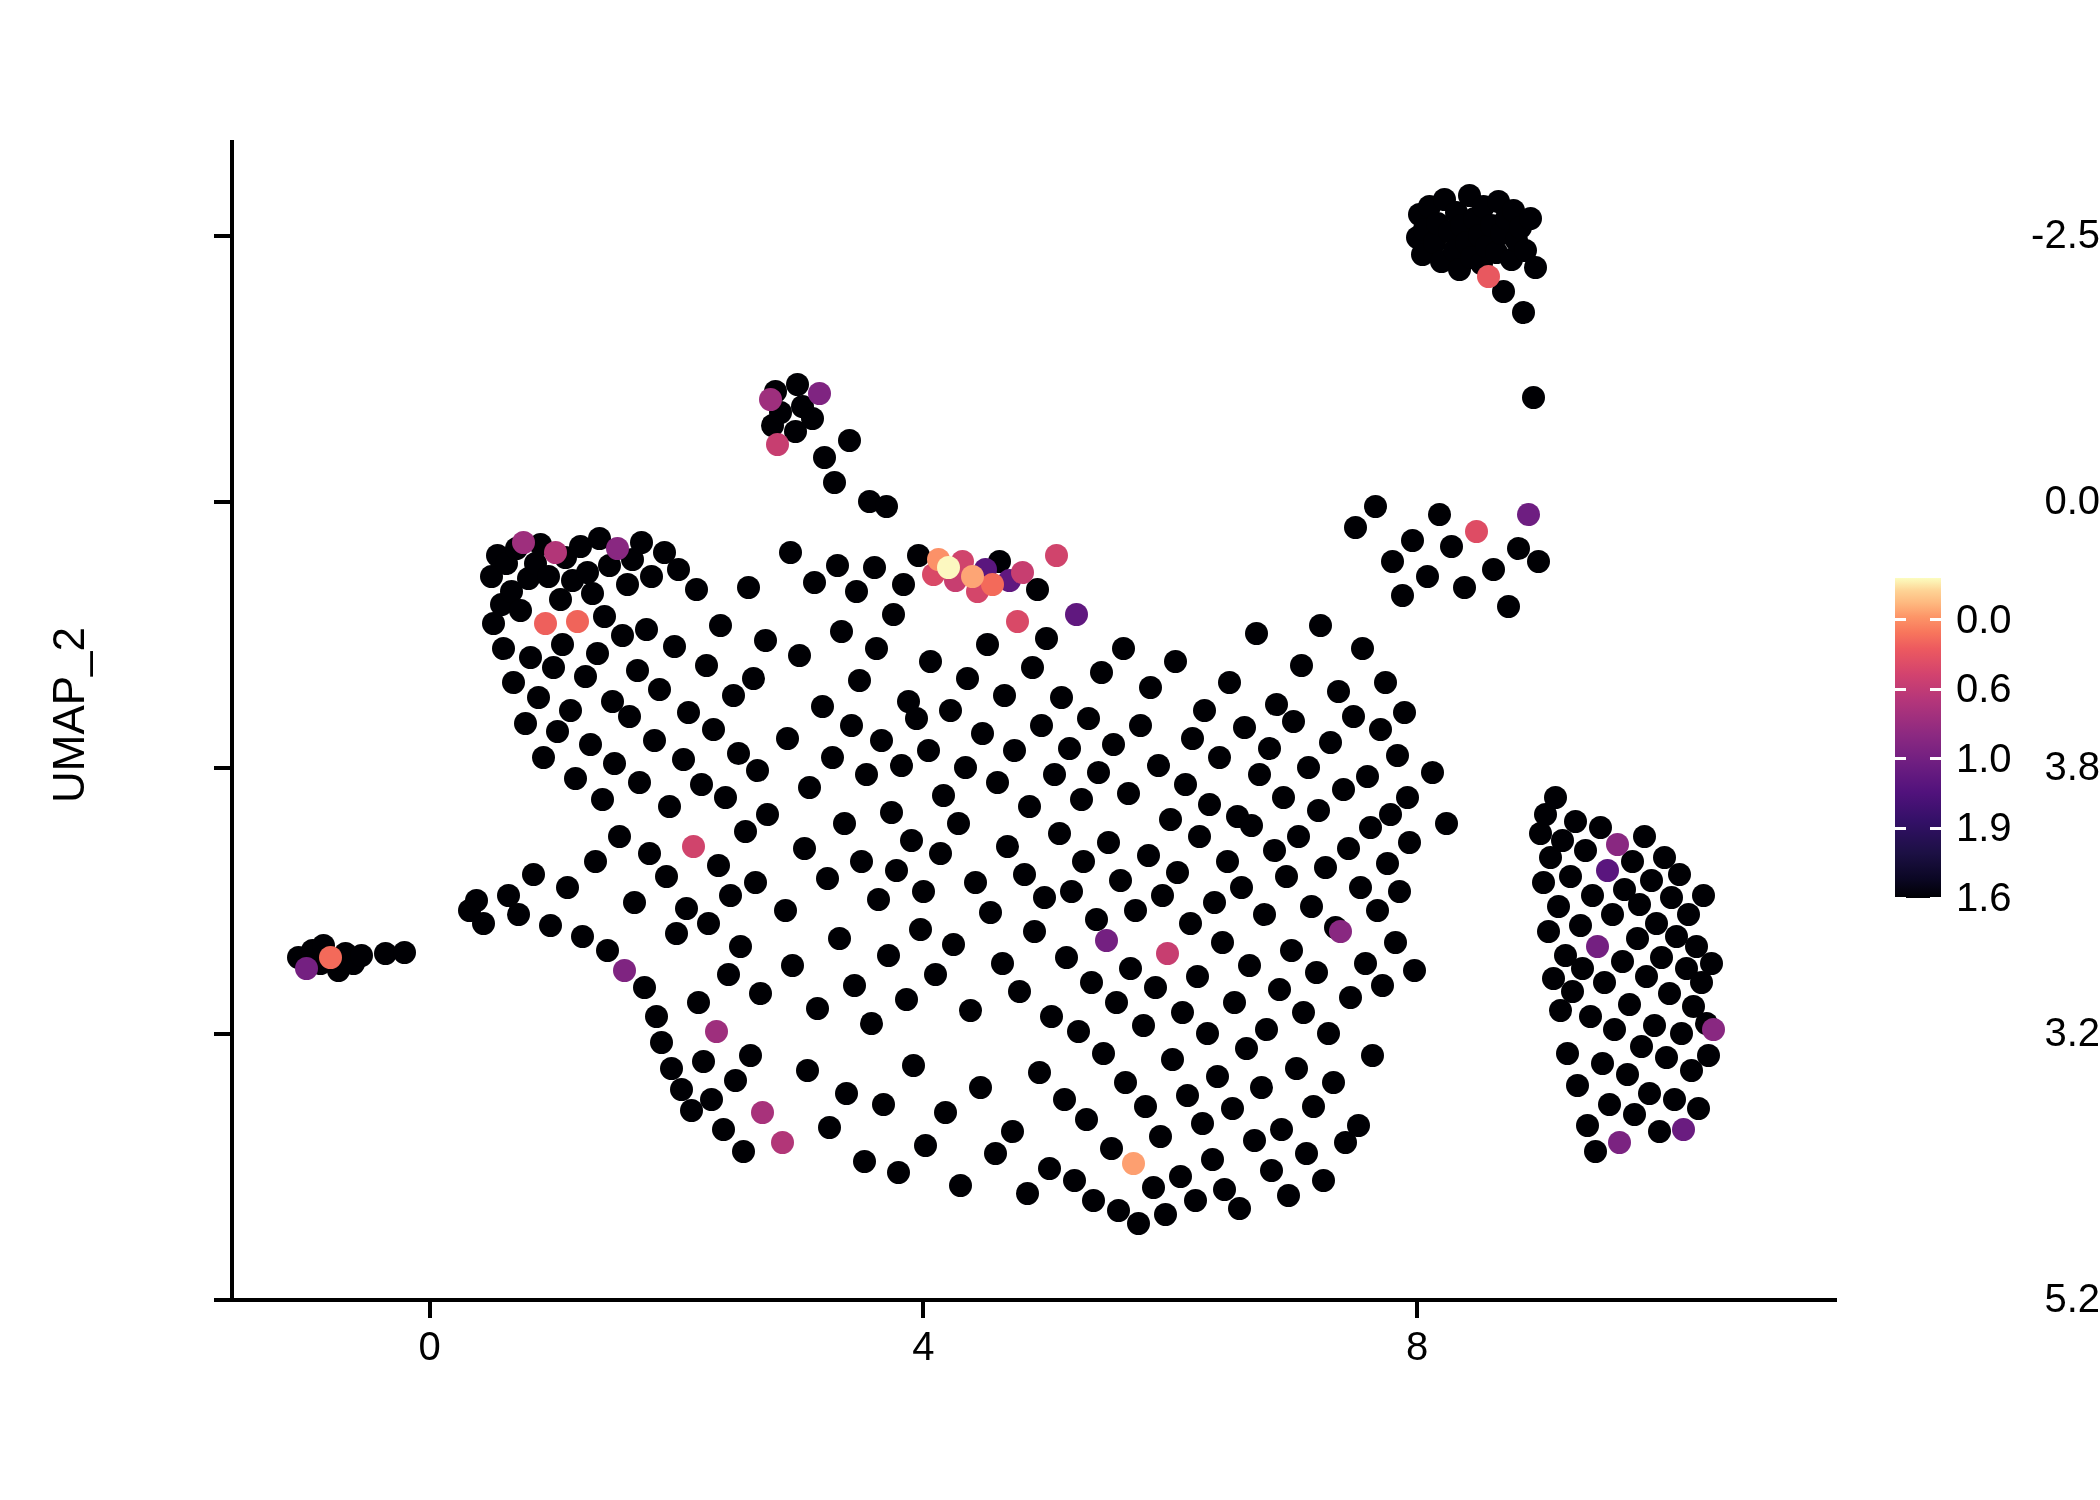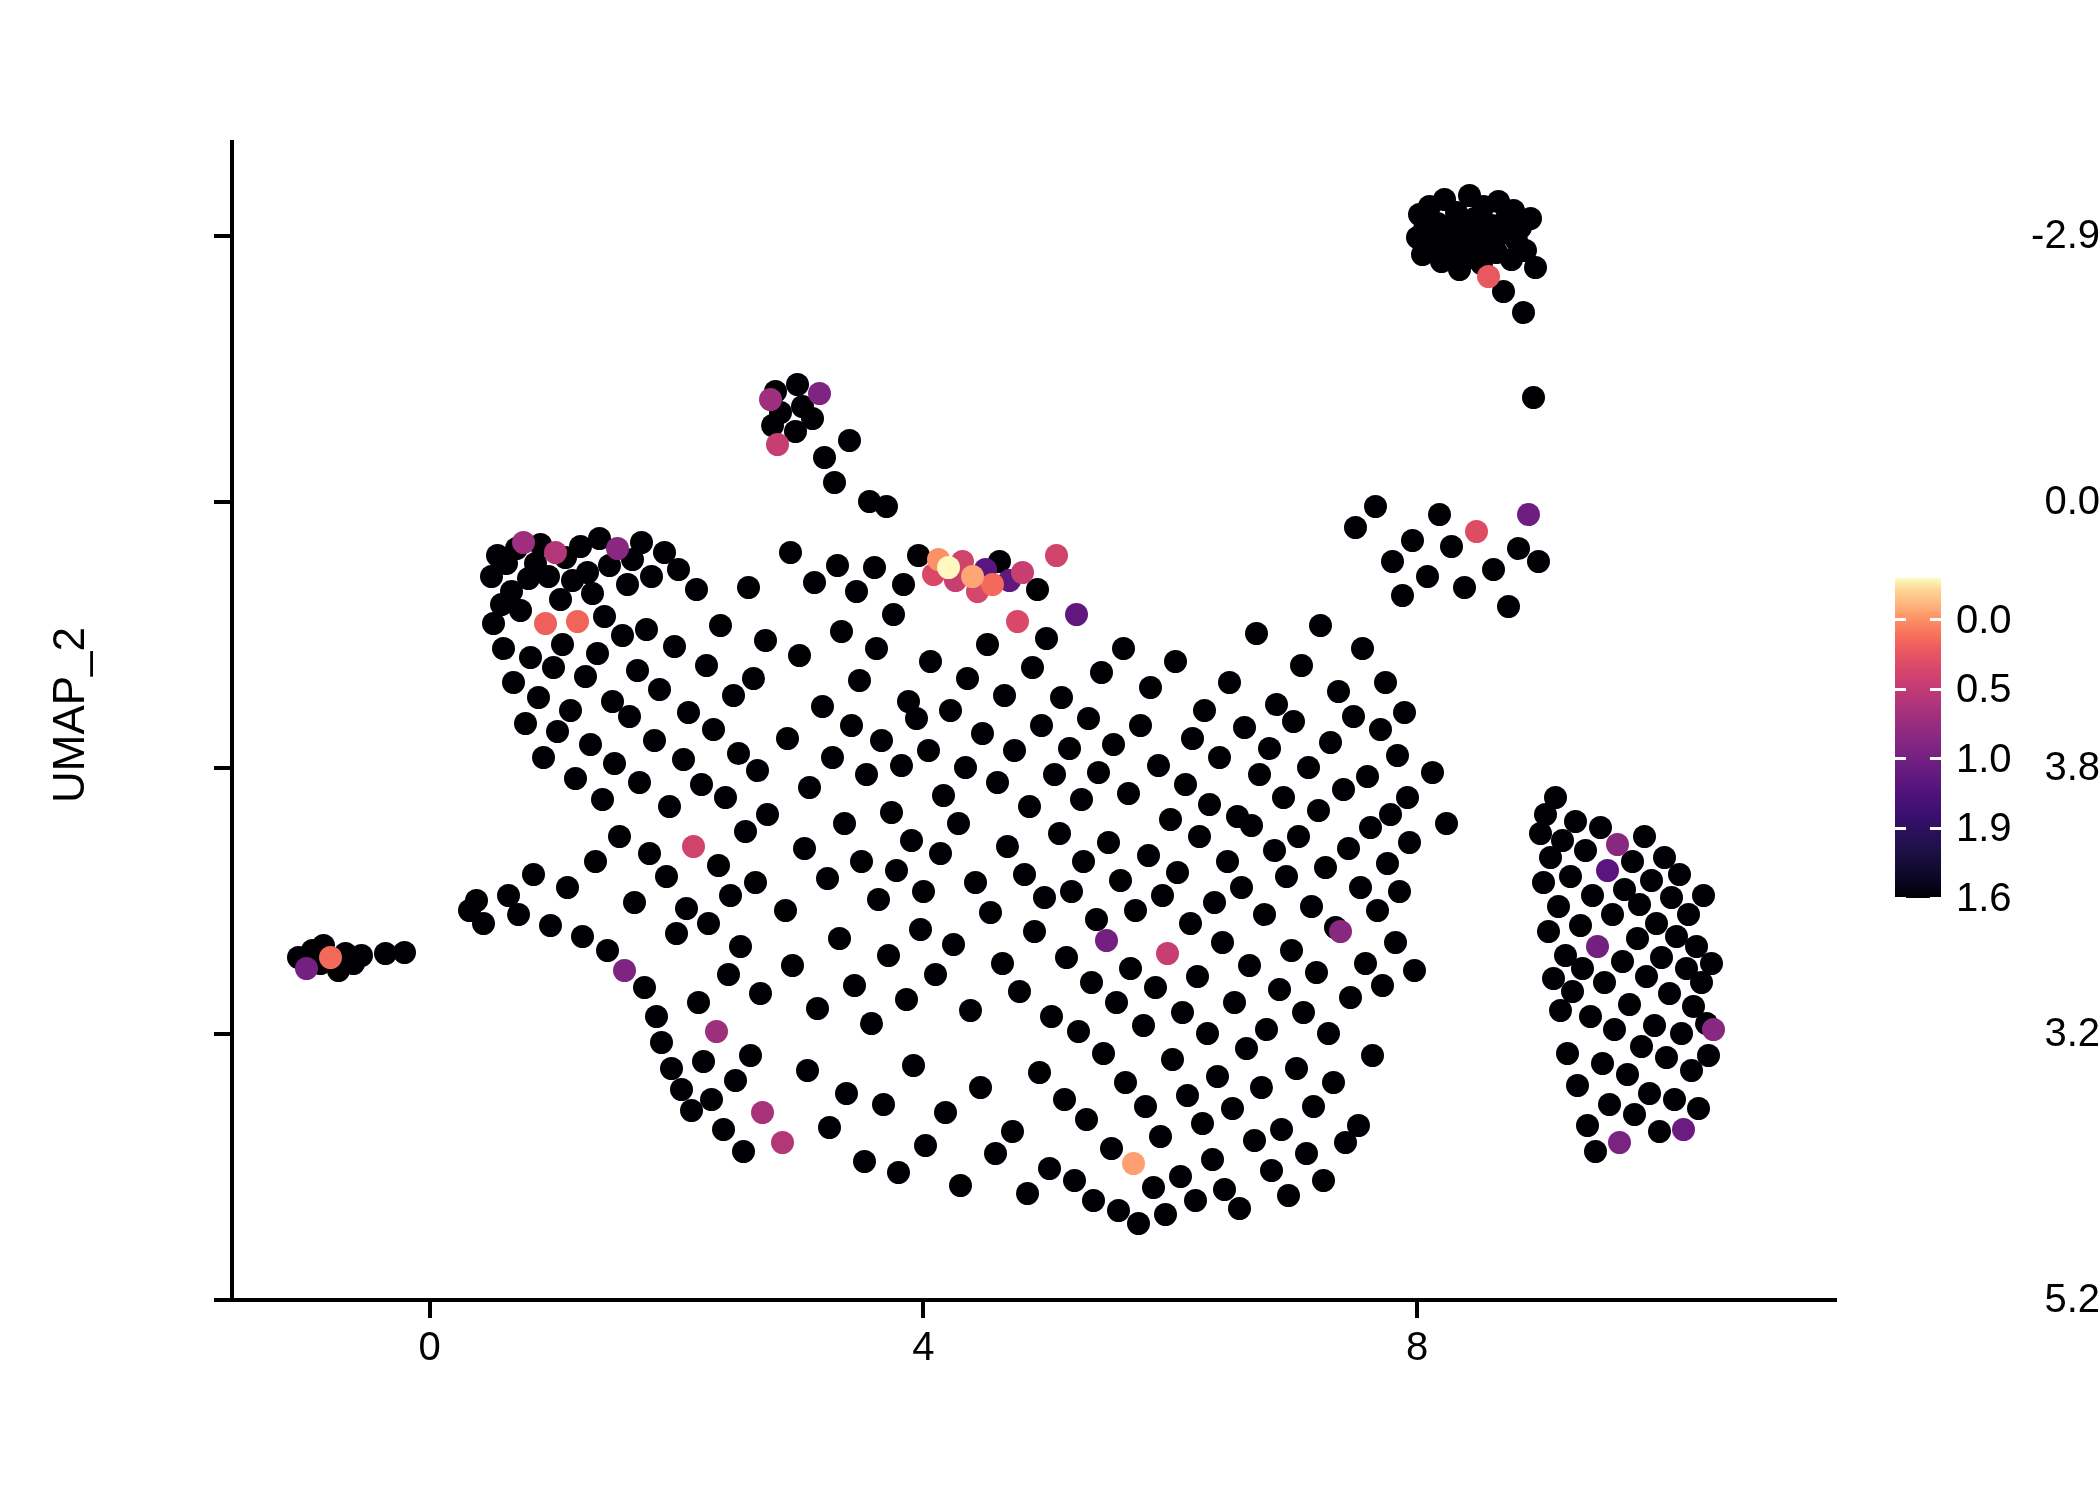--- a/index.html
+++ b/index.html
@@ -708,21 +708,21 @@
   <div id="y-axis-ticks">
       <div class="ytick-mark" style="top:1298.0px;"></div>
       <div class="ytick-label" style="top:1278.0px;">5.2</div>
       <div class="ytick-mark" style="top:1031.9px;"></div>
       <div class="ytick-label" style="top:1011.9px;">3.2</div>
       <div class="ytick-mark" style="top:765.9px;"></div>
       <div class="ytick-label" style="top:745.9px;">3.8</div>
       <div class="ytick-mark" style="top:499.8px;"></div>
       <div class="ytick-label" style="top:479.8px;">0.0</div>
       <div class="ytick-mark" style="top:233.8px;"></div>
-      <div class="ytick-label" style="top:213.8px;">-2.9</div>
+      <div class="ytick-label" style="top:213.8px;">-2.5</div>
     </div>
   <div id="x-axis-ticks">
       <div class="xtick-mark" style="left:427.5px;"></div>
       <div class="xtick-label" style="left:349.5px;">0</div>
       <div class="xtick-mark" style="left:921.4px;"></div>
       <div class="xtick-label" style="left:843.4px;">4</div>
       <div class="xtick-mark" style="left:1415.2px;"></div>
       <div class="xtick-label" style="left:1337.2px;">8</div>
     </div>
 
@@ -735,20 +735,20 @@
         <div class="cb-tick-right" style="top:336.5px;"></div>
         <div class="cb-label" style="top:317.0px;">1.6</div>
         <div class="cb-tick-left" style="top:266.9px;"></div>
         <div class="cb-tick-right" style="top:266.9px;"></div>
         <div class="cb-label" style="top:247.4px;">1.9</div>
         <div class="cb-tick-left" style="top:197.4px;"></div>
         <div class="cb-tick-right" style="top:197.4px;"></div>
         <div class="cb-label" style="top:177.9px;">1.0</div>
         <div class="cb-tick-left" style="top:127.8px;"></div>
         <div class="cb-tick-right" style="top:127.8px;"></div>
-        <div class="cb-label" style="top:108.3px;">0.5</div>
+        <div class="cb-label" style="top:108.3px;">0.6</div>
         <div class="cb-tick-left" style="top:58.2px;"></div>
         <div class="cb-tick-right" style="top:58.2px;"></div>
         <div class="cb-label" style="top:38.7px;">0.0</div>
       </div>
   </div>
 
 </div>
 
 </body></html>

